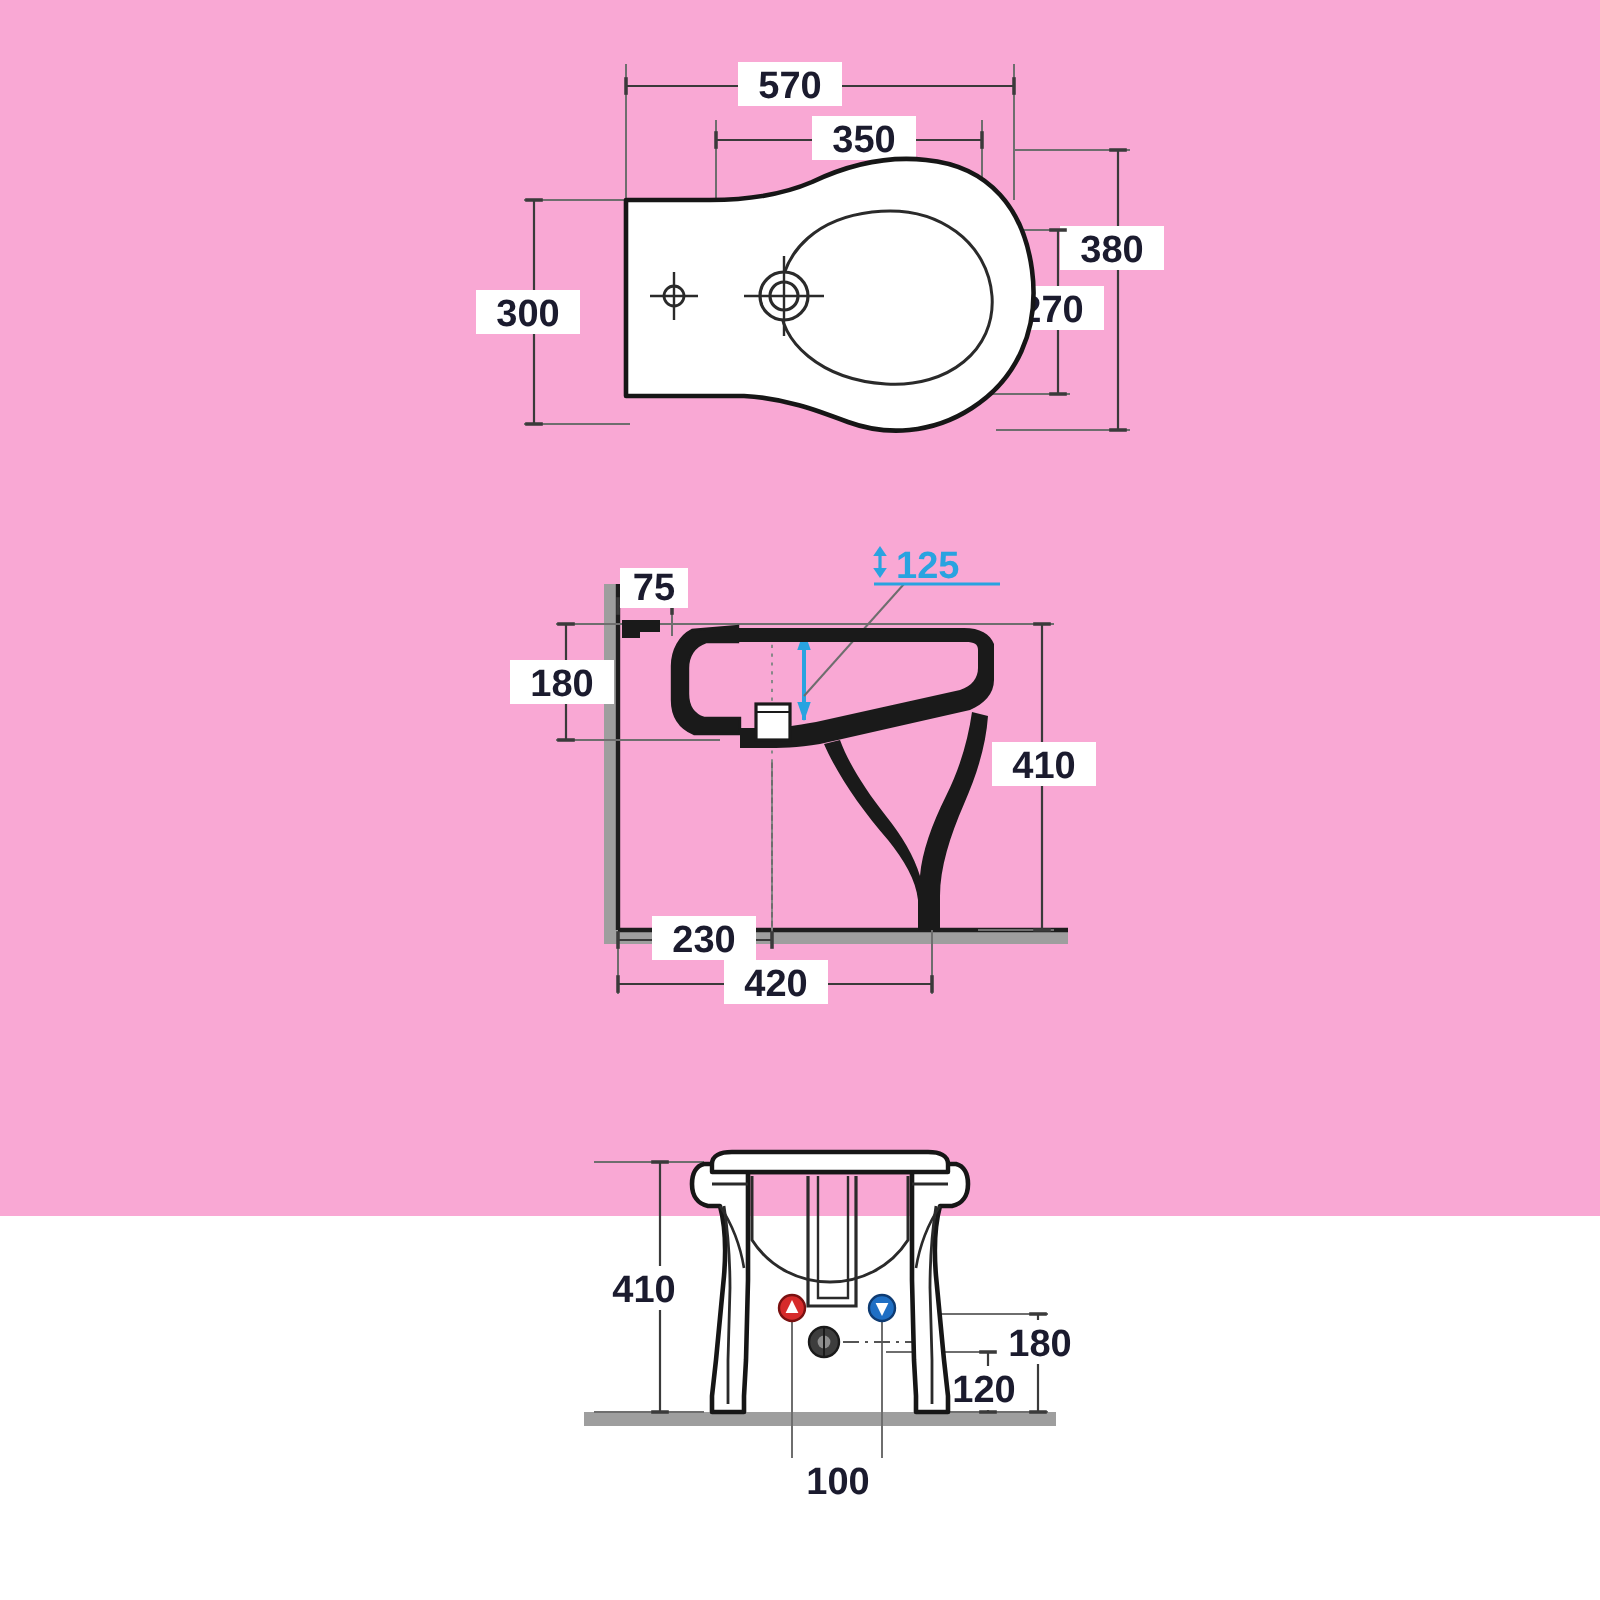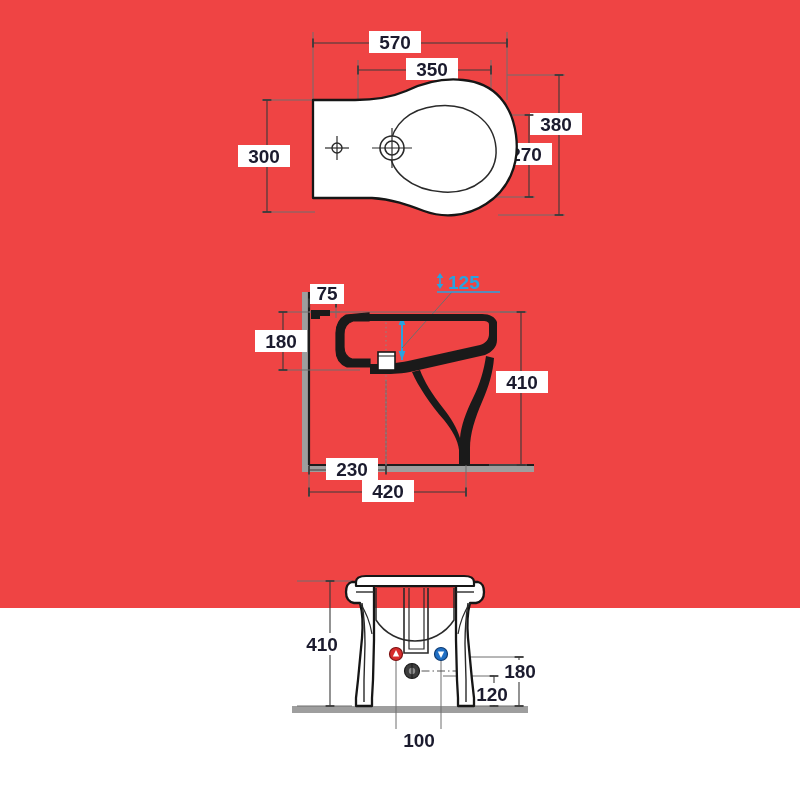--- a/index.html
+++ b/index.html
@@ -11,21 +11,21 @@
   body {
     width: 800px;
     height: 800px;
     font-family: "Liberation Sans", sans-serif;
     overflow: hidden;
   }
   #drawing-sheet {
     position: relative;
     width: 800px;
     height: 608px;
-    background: #ef4444;
+    background: #f9a8d4;
   }
   svg.sheet-svg {
     display: block;
     width: 800px;
     height: 800px;
   }
   .dim-text {
     font-family: "Liberation Sans", sans-serif;
     font-weight: bold;
     font-size: 19px;

